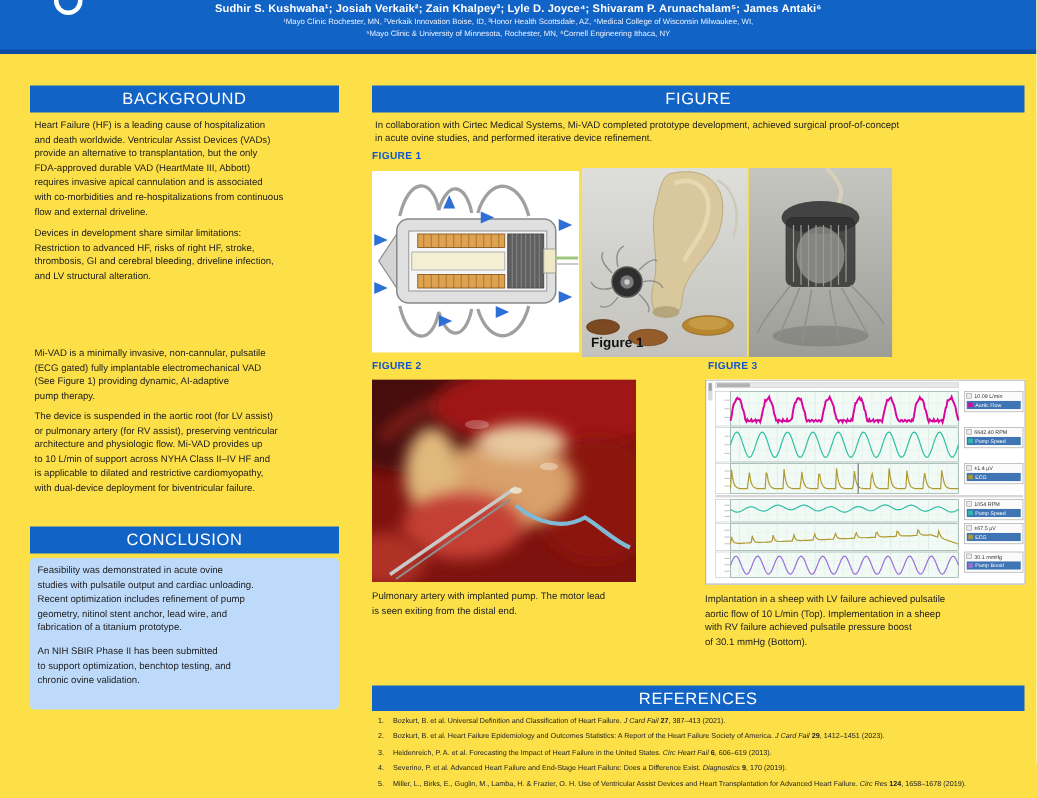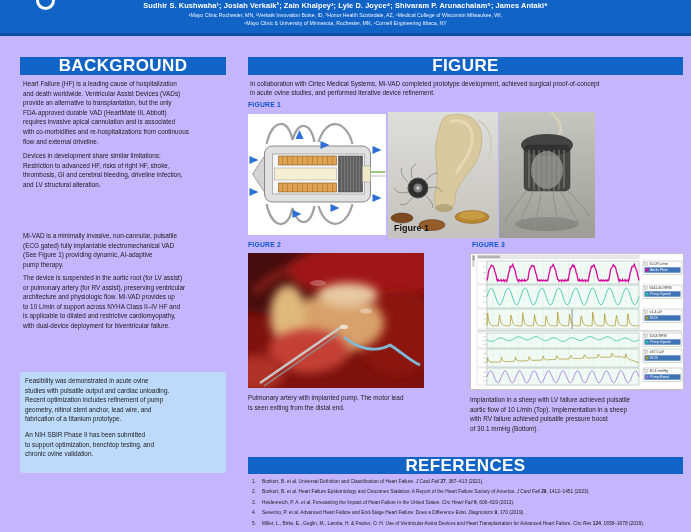--- a/index.html
+++ b/index.html
@@ -1,29 +1,29 @@
 <!DOCTYPE html>
 <html><head>
 <meta charset="utf-8">
 <style>
   html,body{margin:0;padding:0;background:#ffffff;}
-  #poster{position:relative;width:691px;height:532px;background:#c4b5fd;
+  #poster{position:relative;width:691px;height:532px;background:#fde047;
           font-family:"Liberation Sans",sans-serif;overflow:hidden;}
 
   
   #header{position:absolute;left:0;top:0;width:691px;height:33px;background:#1263c6;
           border-bottom:3px solid #0b4da3;}
   .logo-ring{position:absolute;left:36px;top:-9px;width:13px;height:13px;border:3px solid #ffffff;
              border-radius:50%;background:transparent;}
   .authors{position:absolute;left:0;top:1px;width:691px;text-align:center;color:#ffffff;
            font-weight:bold;font-size:7.4px;letter-spacing:.1px;}
   .affil{position:absolute;left:0;width:691px;text-align:center;color:#eaf2ff;font-size:5.2px;}
 
   
-  .bar{position:absolute;background:#1263c6;color:#ffffff;font-weight:bold;font-size:17px;
+  .bar{position:absolute;background:#1263c6;color:#ffffff;font-weight:normal;font-size:11px;
        letter-spacing:.4px;display:flex;align-items:center;justify-content:center;}
 
   
   .body-text{position:absolute;font-size:6.4px;line-height:9.6px;color:#1c1c1c;white-space:pre-line;}
   .caption{position:absolute;font-size:6.4px;line-height:9.6px;color:#222222;white-space:pre-line;}
   .figlabel{position:absolute;color:#1155cc;font-weight:bold;font-size:6.8px;letter-spacing:.2px;}
 
   .conclusion-box{position:absolute;left:20px;top:372px;width:206px;height:101px;background:#bedafb;
                   border-radius:3px;}
 
@@ -67,20 +67,21 @@
 (ECG gated) fully implantable electromechanical VAD
 (See Figure 1) providing dynamic, AI-adaptive
 pump therapy.</div>
   <div class="body-text" style="left:23px;top:273px;width:210px;">The device is suspended in the aortic root (for LV assist)
 or pulmonary artery (for RV assist), preserving ventricular
 architecture and physiologic flow. Mi-VAD provides up
 to 10 L/min of support across NYHA Class II–IV HF and
 is applicable to dilated and restrictive cardiomyopathy,
 with dual-device deployment for biventricular failure.</div>
 
+  <div class="bar" style="left:20px;top:351px;width:206px;height:18px;">CONCLUSION</div>
   <div class="conclusion-box">
     <div class="body-text" style="left:5px;top:4px;width:196px;">Feasibility was demonstrated in acute ovine
 studies with pulsatile output and cardiac unloading.
 Recent optimization includes refinement of pump
 geometry, nitinol stent anchor, lead wire, and
 fabrication of a titanium prototype.</div>
     <div class="body-text" style="left:5px;top:58px;width:196px;">An NIH SBIR Phase II has been submitted
 to support optimization, benchtop testing, and
 chronic ovine validation.</div>
   </div>

